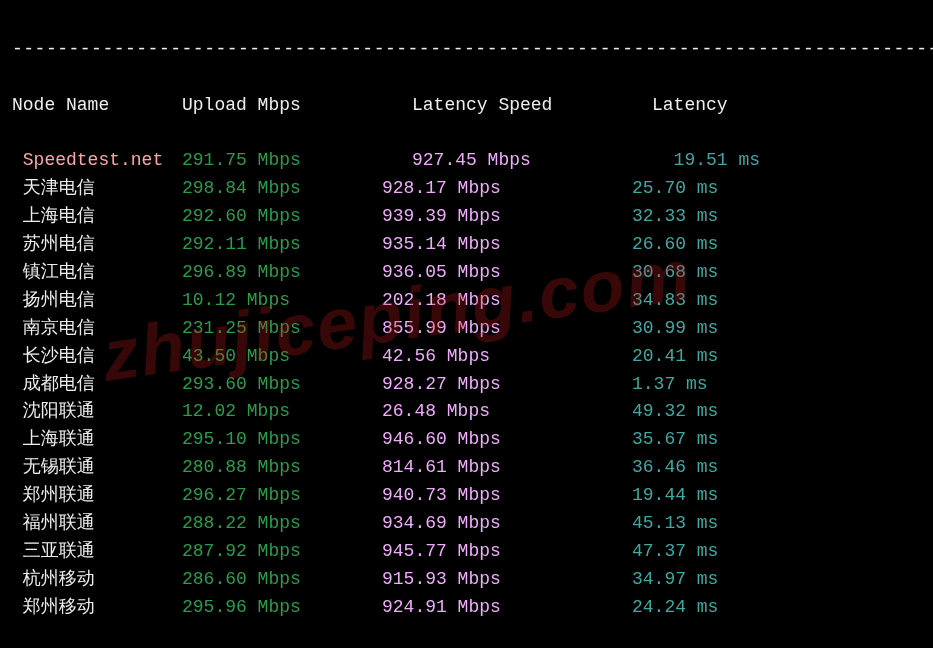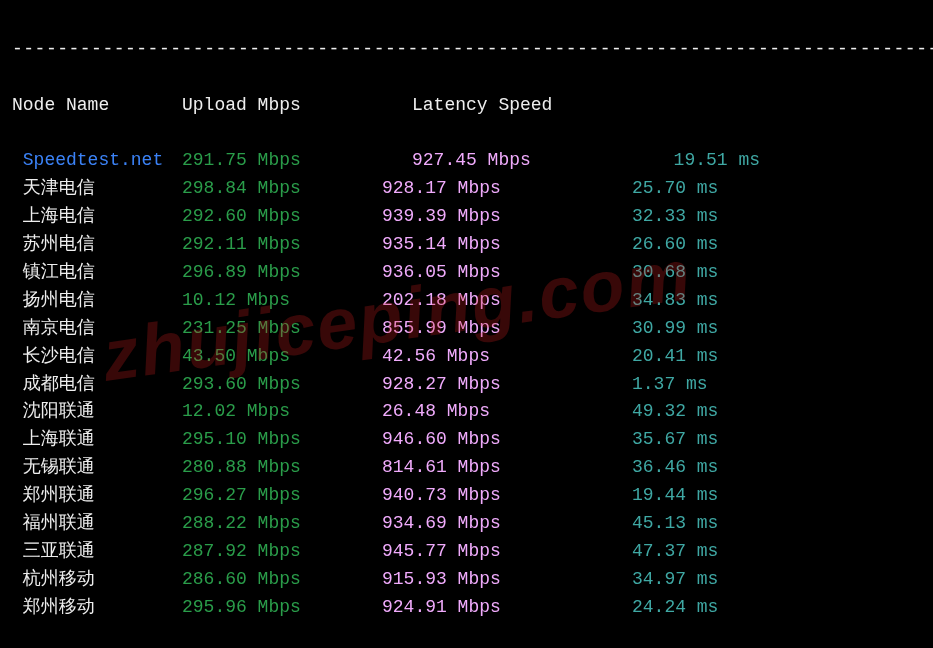--- a/index.html
+++ b/index.html
@@ -26,21 +26,21 @@
     .header {
       color: #fff;
     }
     .row {
       display: flex;
     }
     .col-name { width: 170px; display: inline-block; }
     .col-up   { width: 230px; display: inline-block; color: #2a9d4a; }
     .col-down { width: 240px; display: inline-block; color: #c03a2b; }
     .col-lat  { width: 200px; display: inline-block; color: #3fa8a4; }
-    .yellow   { color: #3b82f6; }
+    .yellow   { color: #fca5a5; }
     .green    { color: #2a9d4a; }
     .red      { color: #f0abfc; }
     .teal     { color: #3fa8a4; }
     .white    { color: #eee; }
     .watermark {
       position: absolute;
       top: 260px;
       left: 100px;
       font-family: "Arial Black", Arial, sans-serif;
       font-size: 72px;
@@ -51,21 +51,21 @@
       pointer-events: none;
       letter-spacing: 2px;
       user-select: none;
     }
   </style>
 </head>
 <body>
 
 <div class="terminal">
 <div class="dash-line">----------------------------------------------------------------------------------</div>
-<div class="row header"><span class="col-name white">Node Name</span><span class="col-up white">Upload Mbps</span><span class="col-down white">Latency Speed</span></div>
+<div class="row header"><span class="col-name white">Node Name</span><span class="col-up white">Upload Mbps</span><span class="col-down white">Latency Speed</span><span class="col-lat white">Latency</span></div>
 <div id="rows"><div class="row"><span class="col-name yellow"> Speedtest.net</span><span class="green" style="width: 230px; margin-left: 0px; display: inline-block;">291.75 Mbps</span><span class="red" style="display: inline-block; width: 240px;">927.45 Mbps</span><span class="teal" style="display: inline-block;">  19.51 ms</span></div><div class="row"><span class="col-name white" style="width: 170px;"> 天津电信</span><span class="green" style="width: 200px; margin-left: 0px; display: inline-block;">298.84 Mbps</span><span class="red" style="display: inline-block; width: 250px;">928.17 Mbps</span><span class="teal" style="display: inline-block;">25.70 ms</span></div><div class="row"><span class="col-name white" style="width: 170px;"> 上海电信</span><span class="green" style="width: 200px; margin-left: 0px; display: inline-block;">292.60 Mbps</span><span class="red" style="display: inline-block; width: 250px;">939.39 Mbps</span><span class="teal" style="display: inline-block;">32.33 ms</span></div><div class="row"><span class="col-name white" style="width: 170px;"> 苏州电信</span><span class="green" style="width: 200px; margin-left: 0px; display: inline-block;">292.11 Mbps</span><span class="red" style="display: inline-block; width: 250px;">935.14 Mbps</span><span class="teal" style="display: inline-block;">26.60 ms</span></div><div class="row"><span class="col-name white" style="width: 170px;"> 镇江电信</span><span class="green" style="width: 200px; margin-left: 0px; display: inline-block;">296.89 Mbps</span><span class="red" style="display: inline-block; width: 250px;">936.05 Mbps</span><span class="teal" style="display: inline-block;">30.68 ms</span></div><div class="row"><span class="col-name white" style="width: 170px;"> 扬州电信</span><span class="green" style="width: 200px; margin-left: 0px; display: inline-block;">10.12 Mbps</span><span class="red" style="display: inline-block; width: 250px;">202.18 Mbps</span><span class="teal" style="display: inline-block;">34.83 ms</span></div><div class="row"><span class="col-name white" style="width: 170px;"> 南京电信</span><span class="green" style="width: 200px; margin-left: 0px; display: inline-block;">231.25 Mbps</span><span class="red" style="display: inline-block; width: 250px;">855.99 Mbps</span><span class="teal" style="display: inline-block;">30.99 ms</span></div><div class="row"><span class="col-name white" style="width: 170px;"> 长沙电信</span><span class="green" style="width: 200px; margin-left: 0px; display: inline-block;">43.50 Mbps</span><span class="red" style="display: inline-block; width: 250px;">42.56 Mbps</span><span class="teal" style="display: inline-block;">20.41 ms</span></div><div class="row"><span class="col-name white" style="width: 170px;"> 成都电信</span><span class="green" style="width: 200px; margin-left: 0px; display: inline-block;">293.60 Mbps</span><span class="red" style="display: inline-block; width: 250px;">928.27 Mbps</span><span class="teal" style="display: inline-block;">1.37 ms</span></div><div class="row"><span class="col-name white" style="width: 170px;"> 沈阳联通</span><span class="green" style="width: 200px; margin-left: 0px; display: inline-block;">12.02 Mbps</span><span class="red" style="display: inline-block; width: 250px;">26.48 Mbps</span><span class="teal" style="display: inline-block;">49.32 ms</span></div><div class="row"><span class="col-name white" style="width: 170px;"> 上海联通</span><span class="green" style="width: 200px; margin-left: 0px; display: inline-block;">295.10 Mbps</span><span class="red" style="display: inline-block; width: 250px;">946.60 Mbps</span><span class="teal" style="display: inline-block;">35.67 ms</span></div><div class="row"><span class="col-name white" style="width: 170px;"> 无锡联通</span><span class="green" style="width: 200px; margin-left: 0px; display: inline-block;">280.88 Mbps</span><span class="red" style="display: inline-block; width: 250px;">814.61 Mbps</span><span class="teal" style="display: inline-block;">36.46 ms</span></div><div class="row"><span class="col-name white" style="width: 170px;"> 郑州联通</span><span class="green" style="width: 200px; margin-left: 0px; display: inline-block;">296.27 Mbps</span><span class="red" style="display: inline-block; width: 250px;">940.73 Mbps</span><span class="teal" style="display: inline-block;">19.44 ms</span></div><div class="row"><span class="col-name white" style="width: 170px;"> 福州联通</span><span class="green" style="width: 200px; margin-left: 0px; display: inline-block;">288.22 Mbps</span><span class="red" style="display: inline-block; width: 250px;">934.69 Mbps</span><span class="teal" style="display: inline-block;">45.13 ms</span></div><div class="row"><span class="col-name white" style="width: 170px;"> 三亚联通</span><span class="green" style="width: 200px; margin-left: 0px; display: inline-block;">287.92 Mbps</span><span class="red" style="display: inline-block; width: 250px;">945.77 Mbps</span><span class="teal" style="display: inline-block;">47.37 ms</span></div><div class="row"><span class="col-name white" style="width: 170px;"> 杭州移动</span><span class="green" style="width: 200px; margin-left: 0px; display: inline-block;">286.60 Mbps</span><span class="red" style="display: inline-block; width: 250px;">915.93 Mbps</span><span class="teal" style="display: inline-block;">34.97 ms</span></div><div class="row"><span class="col-name white" style="width: 170px;"> 郑州移动</span><span class="green" style="width: 200px; margin-left: 0px; display: inline-block;">295.96 Mbps</span><span class="red" style="display: inline-block; width: 250px;">924.91 Mbps</span><span class="teal" style="display: inline-block;">24.24 ms</span></div></div>
 
 
 
 
 </div>
 
 <div class="watermark">zhujiceping.com</div>
 
 </body></html>

